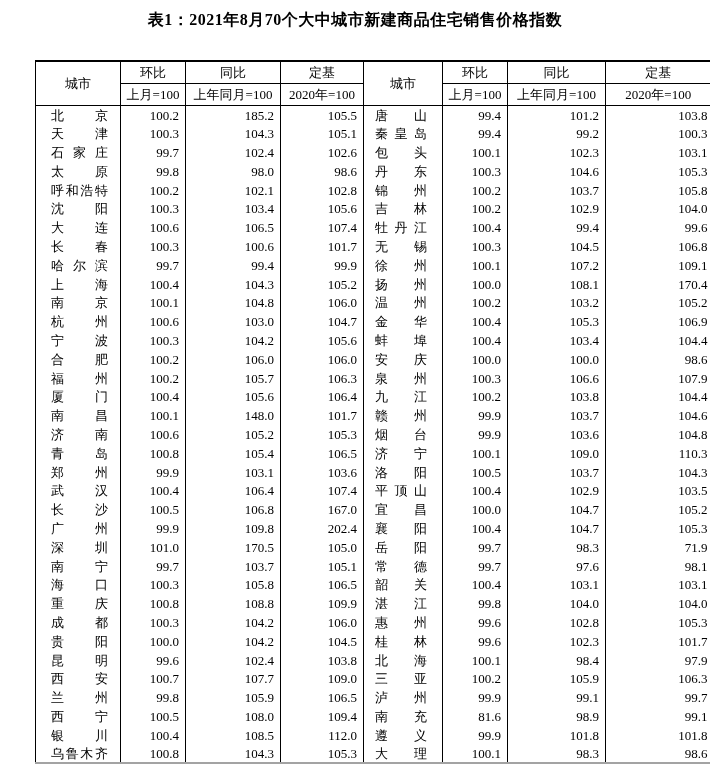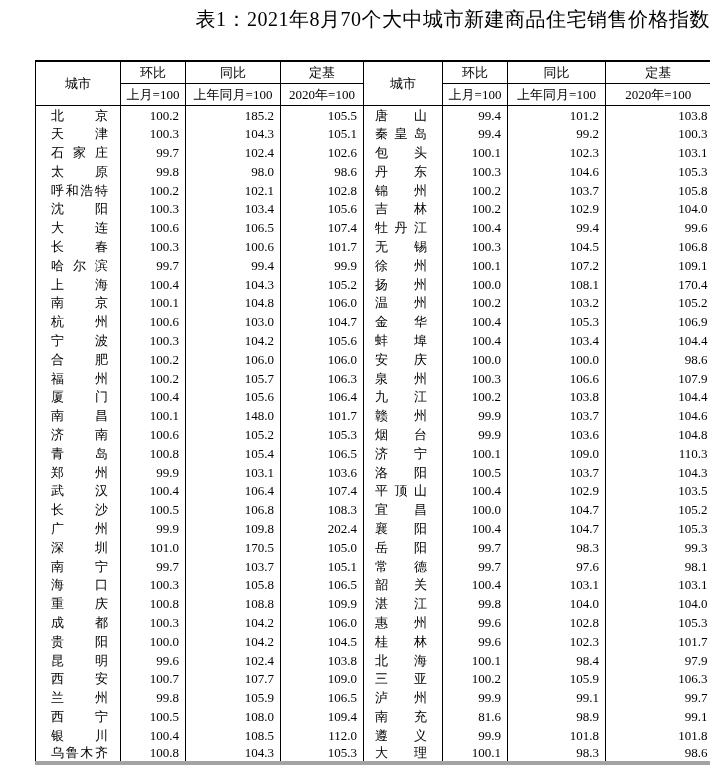--- a/index.html
+++ b/index.html
@@ -9,34 +9,34 @@
   }
   body {
     width: 710px;
     height: 772px;
     overflow: hidden;
     color: #000;
     font-family: "Liberation Serif", "DejaVu Serif", serif;
   }
   .page-title {
     padding-top: 9px;
-    text-align: right;
-    font-size: 20px;
-    font-weight: normal;
+    text-align: center;
+    font-size: 16px;
+    font-weight: bold;
     line-height: 21px;
     letter-spacing: 0.5px;
   }
   table.price-table {
     border-collapse: collapse;
     table-layout: fixed;
     width: 675px;
     margin-left: 35px;
     margin-top: 30px;
     border-top: 2px solid #000;
-    border-bottom: 4px solid #a3a3a3;
+    border-bottom: 2px solid #a3a3a3;
   }
   .price-table th,
   .price-table td {
     border-left: 1px solid #000;
     padding: 0;
     margin: 0;
     font-weight: normal;
     vertical-align: middle;
   }
   .price-table thead th {
@@ -540,21 +540,21 @@
         </tr>
         <tr>
           <td class="city-cell city-left">
             <span class="city-name">
               <span>长</span>
               <span>沙</span>
             </span>
           </td>
           <td class="num">100.5</td>
           <td class="num">106.8</td>
-          <td class="num">108.3</td>
+          <td class="num">167.0</td>
           <td class="city-cell city-right">
             <span class="city-name">
               <span>宜</span>
               <span>昌</span>
             </span>
           </td>
           <td class="num">100.0</td>
           <td class="num">104.7</td>
           <td class="num last">105.2</td>
         </tr>
@@ -589,21 +589,21 @@
           <td class="num">170.5</td>
           <td class="num">105.0</td>
           <td class="city-cell city-right">
             <span class="city-name">
               <span>岳</span>
               <span>阳</span>
             </span>
           </td>
           <td class="num">99.7</td>
           <td class="num">98.3</td>
-          <td class="num last">99.3</td>
+          <td class="num last">71.9</td>
         </tr>
         <tr>
           <td class="city-cell city-left">
             <span class="city-name">
               <span>南</span>
               <span>宁</span>
             </span>
           </td>
           <td class="num">99.7</td>
           <td class="num">103.7</td>

